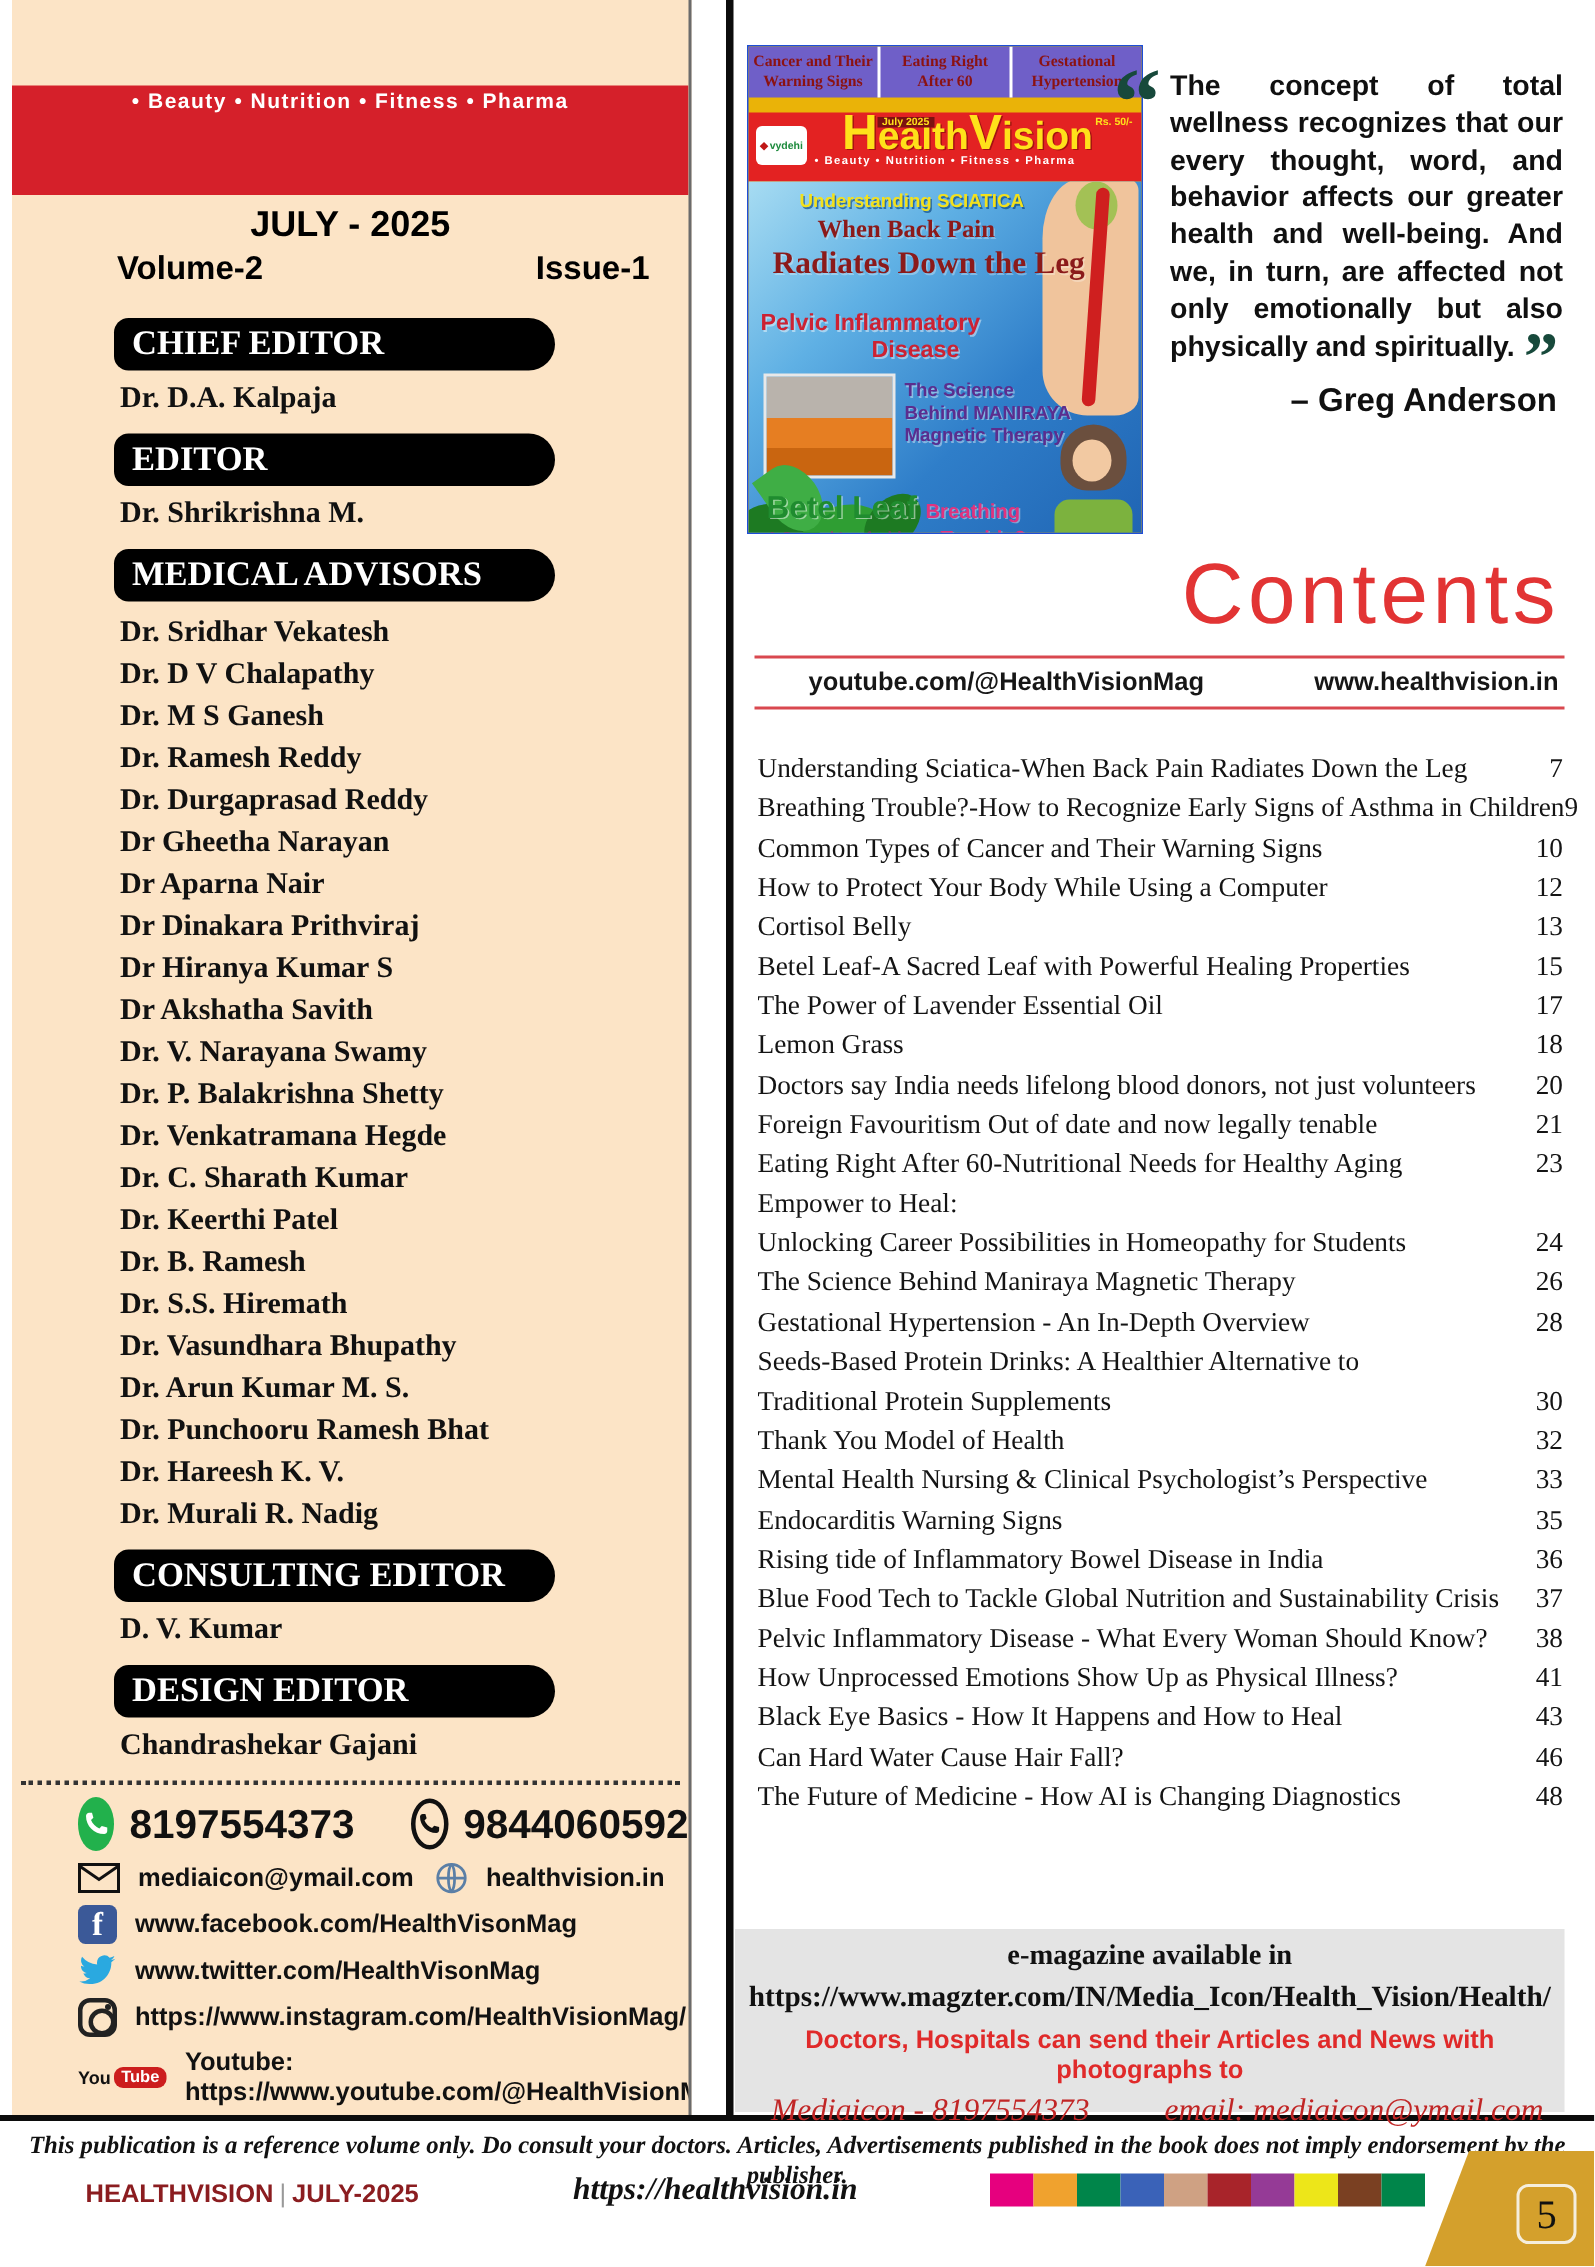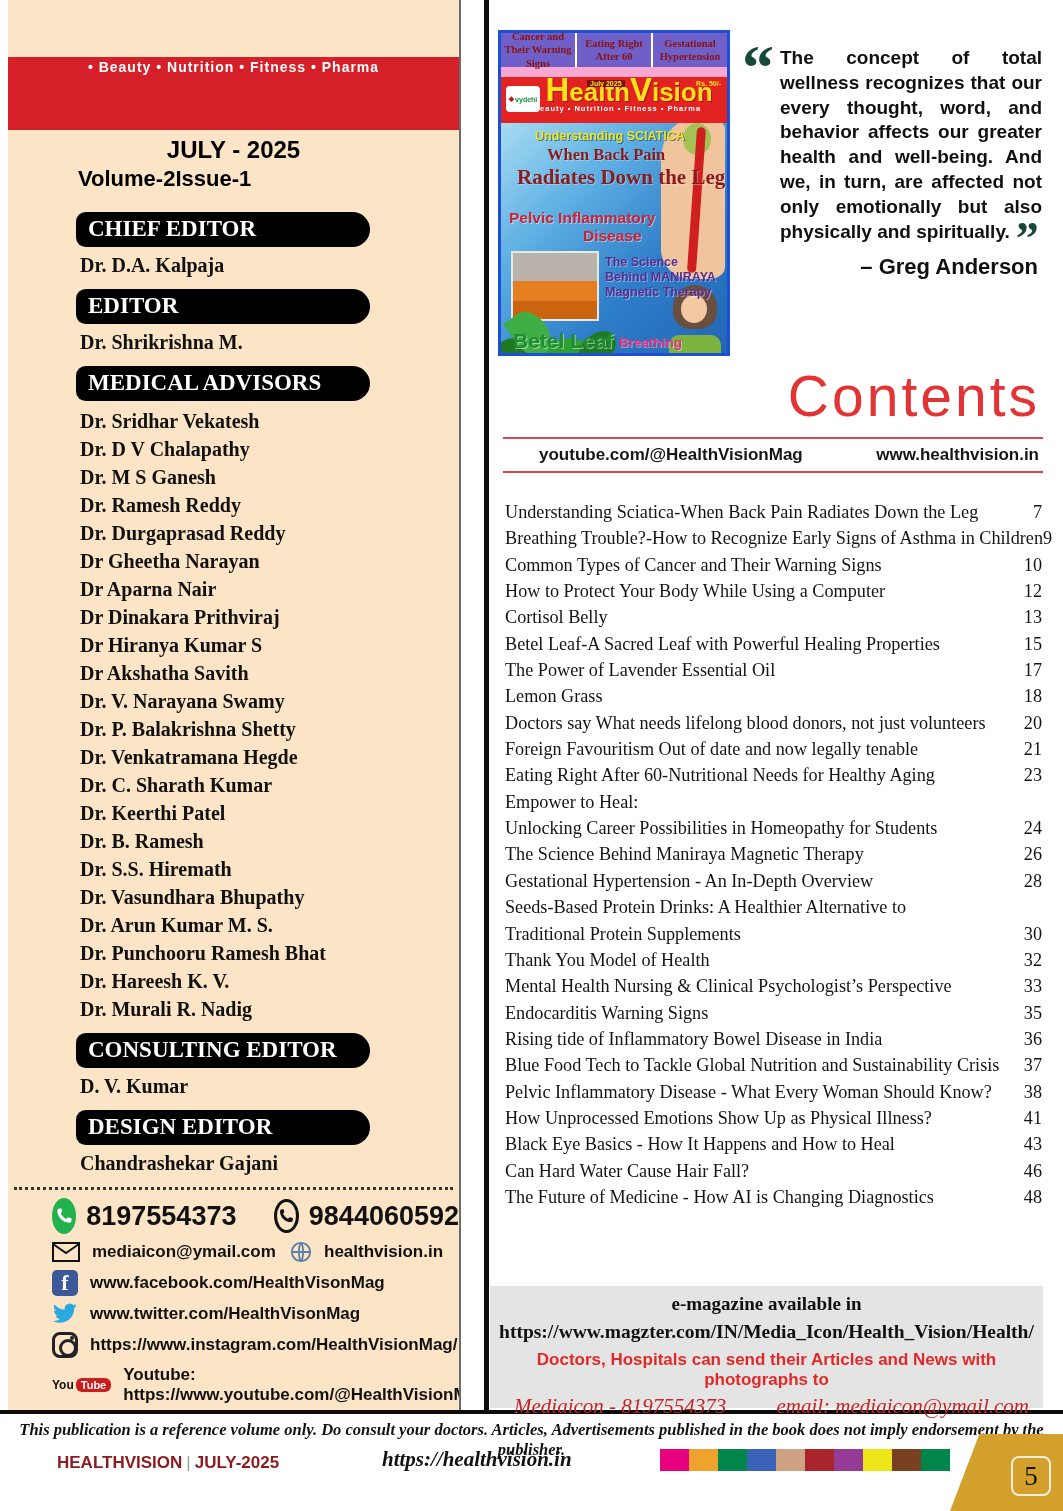--- a/index.html
+++ b/index.html
@@ -9,21 +9,21 @@
 
   
   .left-panel { position:absolute; left:8px; top:0; width:453px; height:1410px;
                 background:#fce4c6; border-right:2px solid #6b6b6b; overflow:hidden; }
   .red-banner { margin-top:57px; height:73px; background:#d5202a; text-align:center; padding-top:6px; }
   .hv-title { color:#ffe400; font-weight:bold; font-size:38px; line-height:42px; letter-spacing:1px;
               text-shadow:2px 2px 0 rgba(110,0,0,.35); font-family:"Liberation Sans", sans-serif; }
   .hv-title .big { font-size:52px; }
   .hv-tagline { color:#ffffff; font-weight:bold; font-size:14px; margin-top:-4px; letter-spacing:1px; }
   .issue-date { text-align:center; font-weight:bold; font-size:24px; margin-top:6px; }
-  .vol-row { display:flex; justify-content:flex-start; padding:0 26px 0 70px; font-weight:bold; font-size:22px; margin-top:2px; }
+  .vol-row { display:flex; justify-content:space-between; padding:0 26px 0 70px; font-weight:bold; font-size:22px; margin-top:2px; }
 
   .bar { margin-left:68px; margin-top:20px; width:294px; background:#000; color:#fff;
          font-family:"Liberation Serif", serif; font-weight:bold; font-size:23px;
          padding:4px 0 5px 12px; border-radius:10px 18px 18px 10px; }
   .name-line { margin-left:72px; font-family:"Liberation Serif", serif; font-weight:bold;
                font-size:20px; line-height:28px; color:#111; }
   .single-name { margin-top:4px; }
   .advisors { margin-top:6px; }
   .bar.tight { margin-top:10px; }
 
@@ -44,21 +44,21 @@
   .ig-badge::after { content:""; position:absolute; right:1px; top:1px; width:4px; height:4px; background:#222; border-radius:50%; }
   .yt-badge { display:flex; align-items:center; gap:2px; }
   .yt-you { font-size:12px; font-weight:bold; color:#111; }
   .yt-tube { background:#cc1d1d; color:#fff; font-size:11px; font-weight:bold; border-radius:6px; padding:1px 5px; }
 
   
   .v-divider { position:absolute; left:484px; top:0; width:5px; height:1412px; background:#0c0c0c; }
   .h-divider { position:absolute; left:0; top:1410px; width:1063px; height:4px; background:#0c0c0c; }
 
   
-  .cover { position:absolute; left:498px; top:30px; width:232px; height:326px; border:3px solid #1d4ed8; overflow:hidden; background:#f9a8d4; }
+  .cover { position:absolute; left:498px; top:30px; width:264px; height:326px; border:1px solid #1d4ed8; overflow:hidden; background:#eab308; }
   .cov-banners { display:flex; height:34px; background:#6f5fc8; }
   .cov-banner { flex:1; border-right:2px solid #fff; color:#8b1212; font-family:"Liberation Serif", serif;
                 font-weight:bold; font-size:10.5px; line-height:1.25; display:flex; align-items:center; justify-content:center;
                 text-align:center; padding:2px 3px; }
   .cov-banner:last-child { border-right:none; }
   .cov-mast { height:46px; background:#e32222; position:relative; }
   .cov-logo { position:absolute; left:5px; top:9px; width:34px; height:26px; background:#fff; border-radius:4px;
               font-size:7px; font-weight:bold; color:#1d8a3c; display:flex; align-items:center; justify-content:center; }
   .cov-logo i { color:#c01717; font-style:normal; margin-right:1px; }
   .cov-date { position:absolute; left:86px; top:3px; font-size:7px; font-weight:bold; color:#ffe11a; background:#7c1111; padding:0 3px; }
@@ -382,21 +382,21 @@
         <span class="toc-title">The Power of Lavender Essential Oil</span>
         <span class="toc-page">17</span>
       </div>
 
       <div class="toc-row">
         <span class="toc-title">Lemon Grass</span>
         <span class="toc-page">18</span>
       </div>
 
       <div class="toc-row">
-        <span class="toc-title">Doctors say What needs lifelong blood donors, not just volunteers</span>
+        <span class="toc-title">Doctors say India needs lifelong blood donors, not just volunteers</span>
         <span class="toc-page">20</span>
       </div>
 
       <div class="toc-row">
         <span class="toc-title">Foreign Favouritism Out of date and now legally tenable</span>
         <span class="toc-page">21</span>
       </div>
 
       <div class="toc-row">
         <span class="toc-title">Eating Right After 60-Nutritional Needs for Healthy Aging</span>

